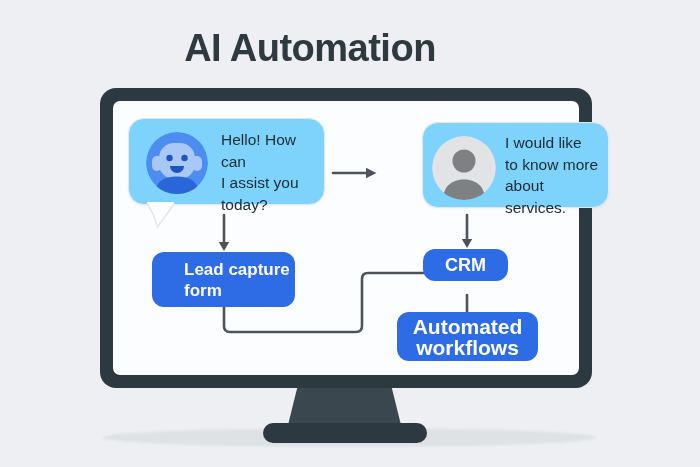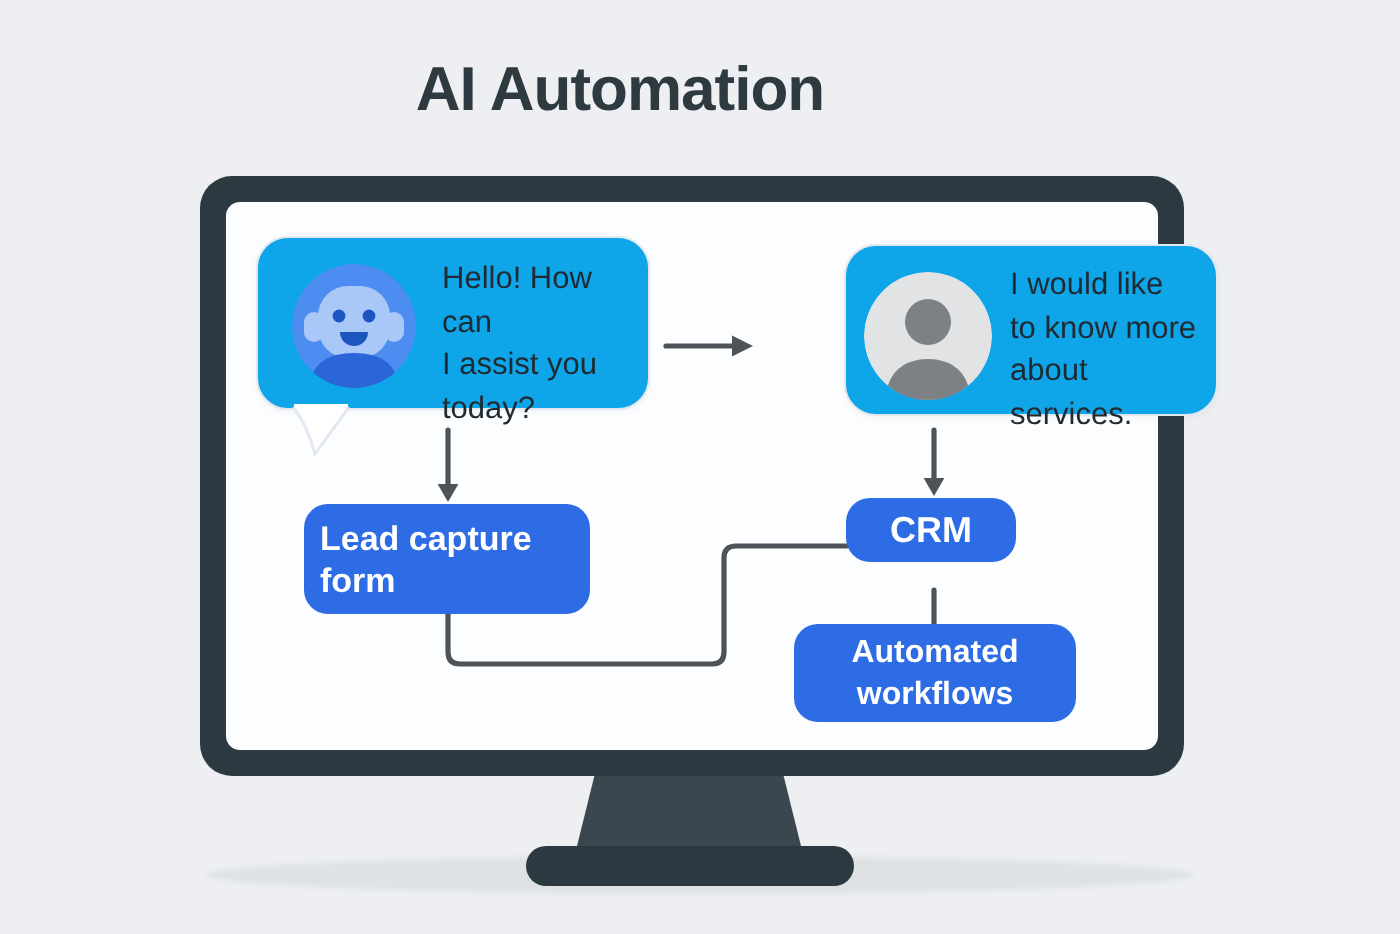--- a/index.html
+++ b/index.html
@@ -5,21 +5,21 @@
   html,body{margin:0;padding:0;}
   body{
     width:700px;height:467px;
     background:#edeff2;
     font-family:"Liberation Sans",sans-serif;
     position:relative;overflow:hidden;
   }
   .stage{position:absolute;inset:0;}
   .page-title{
     position:absolute;left:0;top:27px;width:620px;
-    text-align:center;font-size:31px;font-weight:700;
+    text-align:center;font-size:38px;font-weight:700;
     color:#2f3a40;letter-spacing:-0.5px;margin:0;
   }
   
   .ground-shadow{
     position:absolute;left:103px;top:428px;width:494px;height:19px;
     background:#dfe2e5;border-radius:50%;filter:blur(1px);
   }
   .monitor-neck{
     position:absolute;left:288px;top:384px;width:113px;height:41px;
     background:#3a474e;
@@ -35,21 +35,21 @@
     padding:13px;
   }
   .screen{
     position:relative;width:466px;height:274px;
     background:#fcfdfe;border-radius:7px;
   }
   
   .connectors{position:absolute;inset:0;width:466px;height:274px;}
   
   .bubble{
-    position:absolute;background:#0ea5e9;
+    position:absolute;background:#7dd3fc;
     border:1.5px solid #e3e7f0;border-radius:16px;
     box-shadow:0 1px 3px rgba(40,50,70,0.05);
     box-sizing:border-box;
   }
   .bubble-bot{left:15px;top:17px;width:197px;height:87px;}
   .bubble-user{left:265px;top:21px;width:187px;height:86px;margin-left:44px;}
   .bubble-tail{position:absolute;left:33px;top:101px;width:30px;height:27px;}
   .avatar{position:absolute;}
   .avatar-bot{left:17px;top:13px;width:62px;height:62px;}
   .avatar-user{left:9px;top:13px;width:64px;height:64px;}
@@ -60,25 +60,25 @@
   .bubble-bot .bubble-text{left:92px;top:10px;width:102px;}
   .bubble-user .bubble-text{left:82px;top:9px;width:102px;}
   
   .node{
     position:absolute;background:#2d6ce4;color:#ffffff;
     border-radius:12px;font-weight:700;
     display:flex;align-items:center;box-sizing:border-box;
     white-space:pre-line;
   }
   .node-lead{left:39px;top:151px;width:143px;height:55px;
-    padding-left:8px;font-size:17px;line-height:21px;text-align:left;}
+    padding-left:32px;font-size:17px;line-height:21px;text-align:left;}
   .node-crm{left:310px;top:148px;width:85px;height:32px;
     justify-content:center;font-size:18px;}
   .node-workflows{left:284px;top:211px;width:141px;height:49px;
-    justify-content:center;text-align:center;font-size:16px;line-height:21px;}
+    justify-content:center;text-align:center;font-size:21px;line-height:21px;}
 </style>
 </head>
 <body>
 
 <div class="stage">
 
   <h1 class="page-title">AI Automation</h1>
 
   <div class="ground-shadow"></div>
   <div class="monitor-neck"></div>

